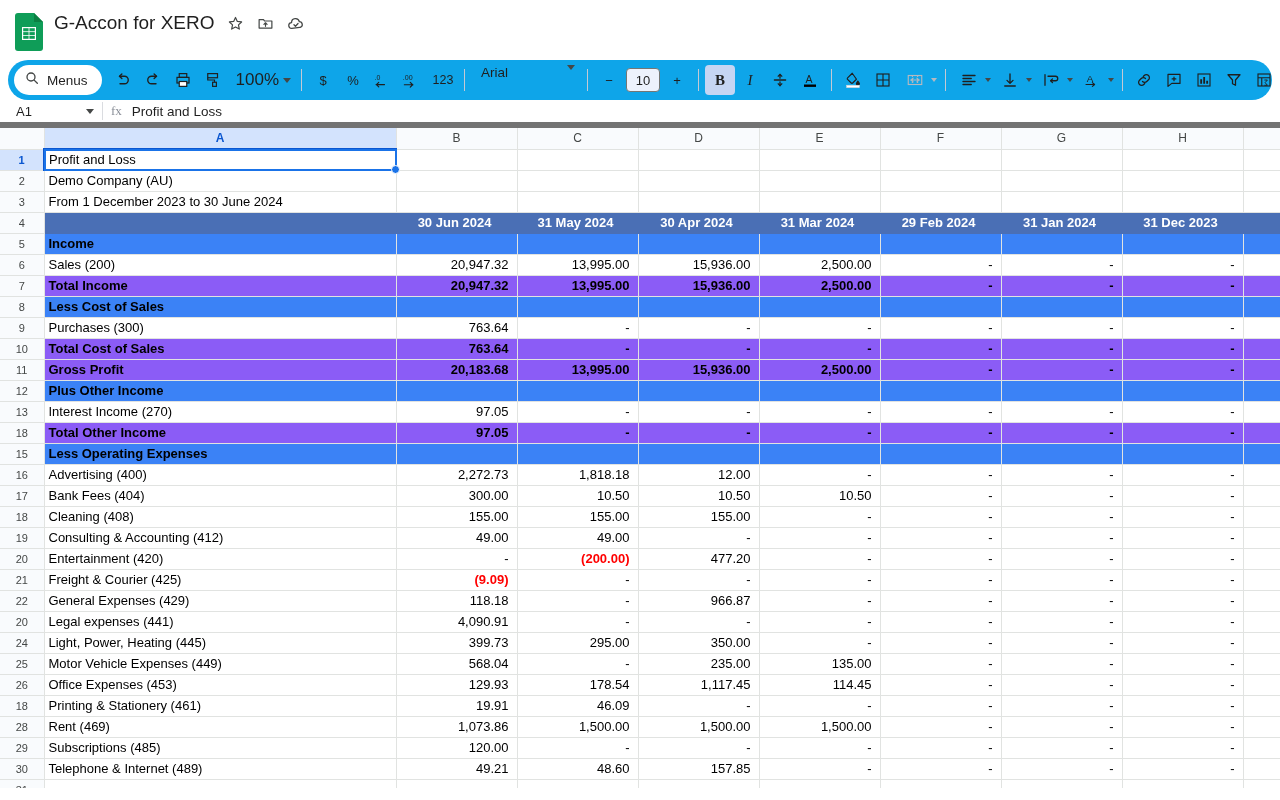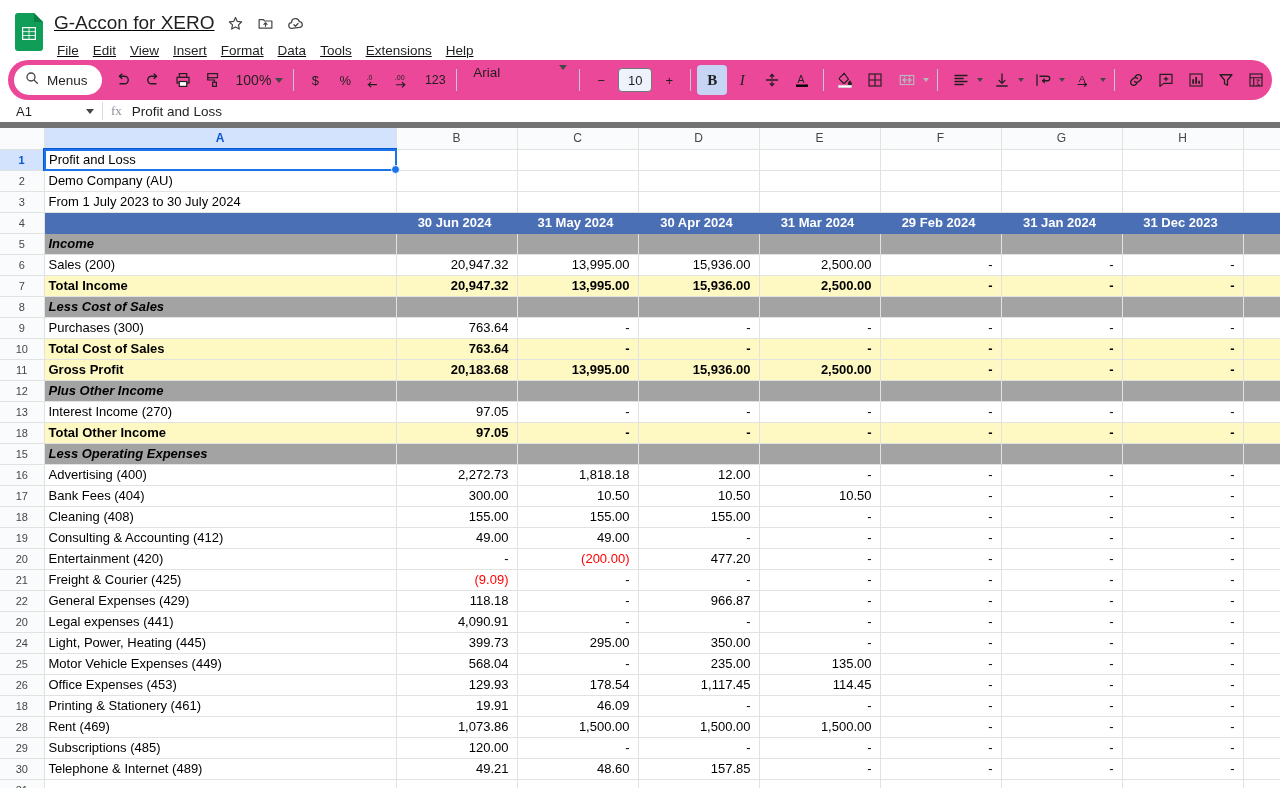--- a/index.html
+++ b/index.html
@@ -12,21 +12,20 @@
     -webkit-font-smoothing: antialiased;
   }
 
   
   .titlebar {
     height: 60px;
     display: flex;
     align-items: flex-start;
     padding: 8px 0 0 12px;
     background: #ffffff;
-    text-decoration: underline;
   }
   .doc-icon {
     width: 34px; height: 44px;
     display: flex; align-items: center; justify-content: center;
     flex: 0 0 auto;
     margin-top: 2px;
   }
   .doc-icon svg { display: block; }
   .title-block { margin-left: 8px; flex: 1 1 auto; }
   .title-row { display: flex; align-items: center; height: 30px; }
@@ -47,21 +46,21 @@
     padding: 2px 7px;
     border-radius: 4px;
     cursor: pointer;
     white-space: nowrap;
   }
 
   
   .toolbar {
     height: 40px;
     margin: 0 8px 0 8px;
-    background: #ec4899;
+    background: #0ea5e9;
     border-radius: 20px;
     display: flex;
     align-items: center;
     padding: 0 6px;
     overflow: hidden;
     position: relative;
   }
   .tb-btn {
     height: 30px; min-width: 30px;
     display: flex; align-items: center; justify-content: center;
@@ -82,21 +81,21 @@
     margin-right: 6px;
     cursor: pointer;
     flex: 0 0 auto;
   }
   .menus-pill .lbl { font-size: 13.5px; color: #1f1f1f; }
   .tb-sep { width: 1px; height: 22px; background: #c4c9d4; margin: 0 6px; flex: 0 0 auto; }
   .zoom-ctl {
     display: flex; align-items: center;
     height: 30px; padding: 0 4px 0 8px;
     border-radius: 4px; cursor: pointer; flex: 0 0 auto;
-    font-size: 14px; color: #1f1f1f; gap: 4px;
+    font-size: 17px; color: #1f1f1f; gap: 4px;
   }
   .caret { width: 0; height: 0; border-left: 4px solid transparent; border-right: 4px solid transparent; border-top: 5px solid #444746; }
   .font-ctl {
     display: flex; align-items: flex-start; justify-content: space-between;
     height: 30px; width: 110px; padding: 0 6px 0 10px;
     border-radius: 4px; cursor: pointer; flex: 0 0 auto;
     font-size: 13.5px; color: #1f1f1f;
   }
   .fontsize-box {
     width: 34px; height: 24px;
@@ -203,25 +202,25 @@
     white-space: nowrap;
     overflow: hidden;
     vertical-align: middle;
     font-size: 13px;
     line-height: 20px;
   }
   td.num { text-align: right; padding-right: 8px; }
   td.txt { text-align: left; }
   .indent { padding-left: 16px; }
   .bold { font-weight: bold; }
-  .neg { color: #ff0000; }
+  .neg { color: #ff0000; font-weight: bold; }
   
   tr.r-white td.cell { background: #ffffff; }
-  tr.r-lightblue td.cell { background: #a3a3a3; font-style: italic; }
-  tr.r-midblue td.cell { background: #fef9c3; }
+  tr.r-lightblue td.cell { background: #3b82f6; }
+  tr.r-midblue td.cell { background: #8b5cf6; }
   tr.r-header td.cell {
     background: #4a6fb5;
     color: #ffffff;
     font-weight: bold;
     border-right-color: #4a6fb5;
     border-bottom-color: #4a6fb5;
     text-align: center;
   }
   tr.r-header td.cell.txt { background: #4a6fb5; }
 
@@ -278,31 +277,20 @@
               <path d="M12 11v5M9.8 13.2L12 11l2.2 2.2" stroke-linecap="round" stroke-linejoin="round"></path>
             </svg>
         </span>
         <span class="ticon">
           <svg width="19" height="19" viewBox="0 0 24 24" fill="none" stroke="currentColor" stroke-width="1.7">
               <path d="M6.4 18.5a3.9 3.9 0 0 1-.3-7.8A5.2 5.2 0 0 1 16.4 9.6a3.9 3.9 0 0 1 1.3 7.6 4 4 0 0 1-.8.1z" stroke-linejoin="round"></path>
               <path d="M9.3 13.6l2 2 3.4-3.6" stroke-linecap="round" stroke-linejoin="round"></path>
             </svg>
         </span>
       </div>
-    </div>
-    <div class="menubar">
-      <span class="menu-item">File</span>
-      <span class="menu-item">Edit</span>
-      <span class="menu-item">View</span>
-      <span class="menu-item">Insert</span>
-      <span class="menu-item">Format</span>
-      <span class="menu-item">Data</span>
-      <span class="menu-item">Tools</span>
-      <span class="menu-item">Extensions</span>
-      <span class="menu-item">Help</span>
     </div>
   </div>
 </div>
 
 <div class="toolbar">
 
   <div class="menus-pill">
     <span>
       <svg width="16" height="16" viewBox="0 0 24 24" fill="none" stroke="#444746" stroke-width="2">
           <circle cx="10.5" cy="10.5" r="6"></circle>
@@ -551,21 +539,21 @@
           <td class="cell num"></td>
           <td class="cell num"></td>
           <td class="cell num"></td>
           <td class="cell num"></td>
           <td class="cell num"></td>
           <td class="cell num"></td>
           <td class="cell num"></td>
         </tr>
         <tr class="r-white">
           <td class="rowhead">3</td>
-          <td class="cell txt">From 1 July 2023 to 30 July 2024</td>
+          <td class="cell txt">From 1 December 2023 to 30 June 2024</td>
           <td class="cell num"></td>
           <td class="cell num"></td>
           <td class="cell num"></td>
           <td class="cell num"></td>
           <td class="cell num"></td>
           <td class="cell num"></td>
           <td class="cell num"></td>
           <td class="cell num"></td>
         </tr>
         <tr class="r-header">

